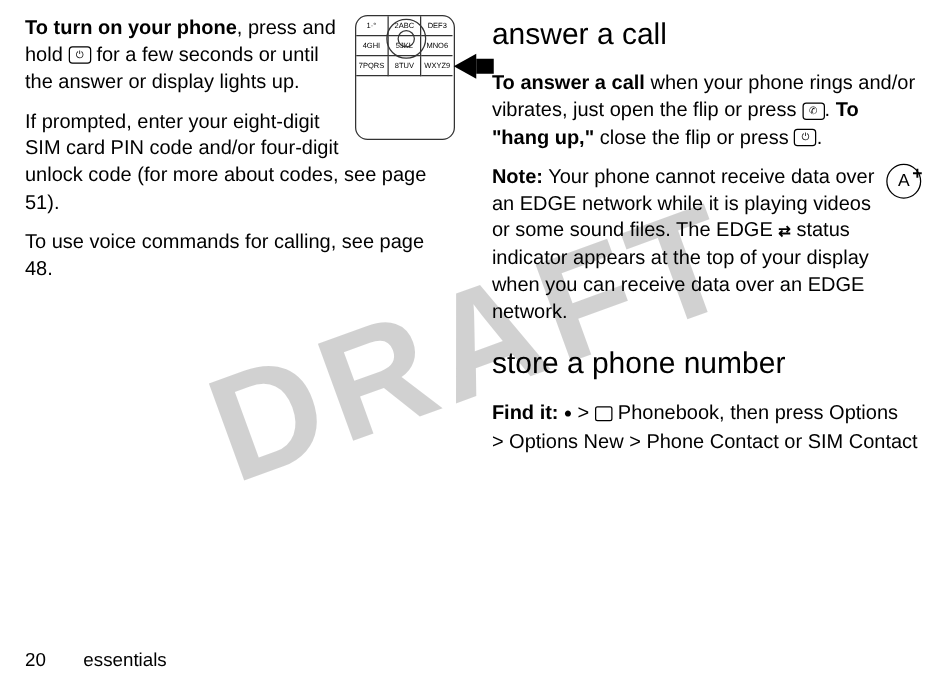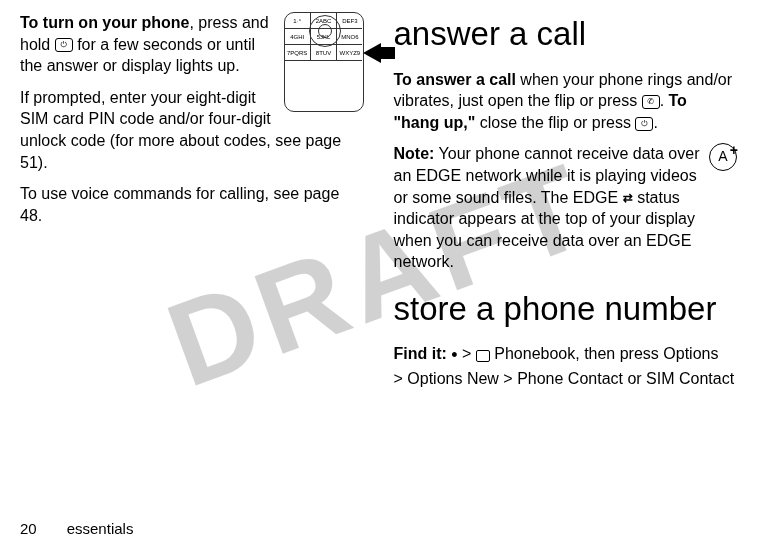--- a/index.html
+++ b/index.html
@@ -37,21 +37,21 @@
     }
     .col {
       flex: 1;
       font-size: 16px;
       line-height: 1.35;
     }
     .col p {
       margin-bottom: 10px;
     }
     h2 {
-      font-size: 33px;
+      font-size: 24px;
       font-weight: normal;
       margin-top: 14px;
       margin-bottom: 12px;
       color: #000;
     }
     .bold {
       font-weight: bold;
       text-align: center;
     }
     .keypad {

